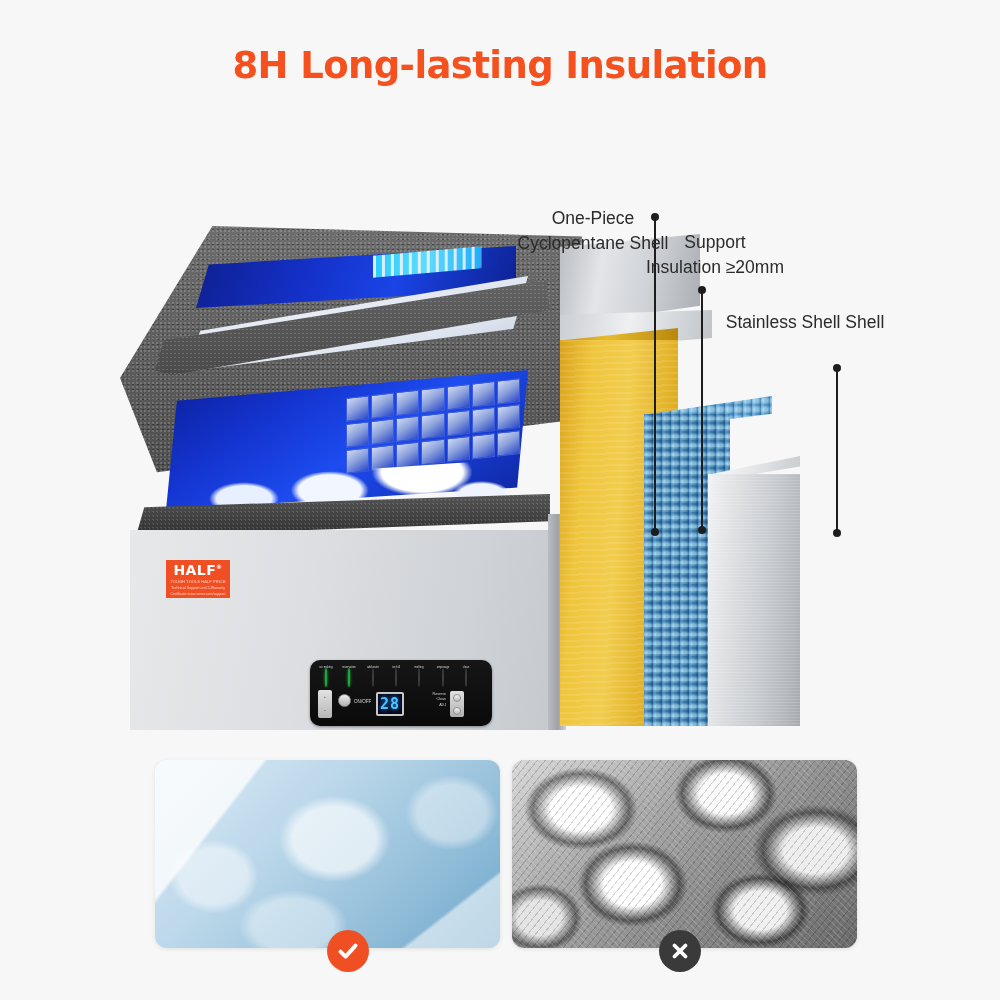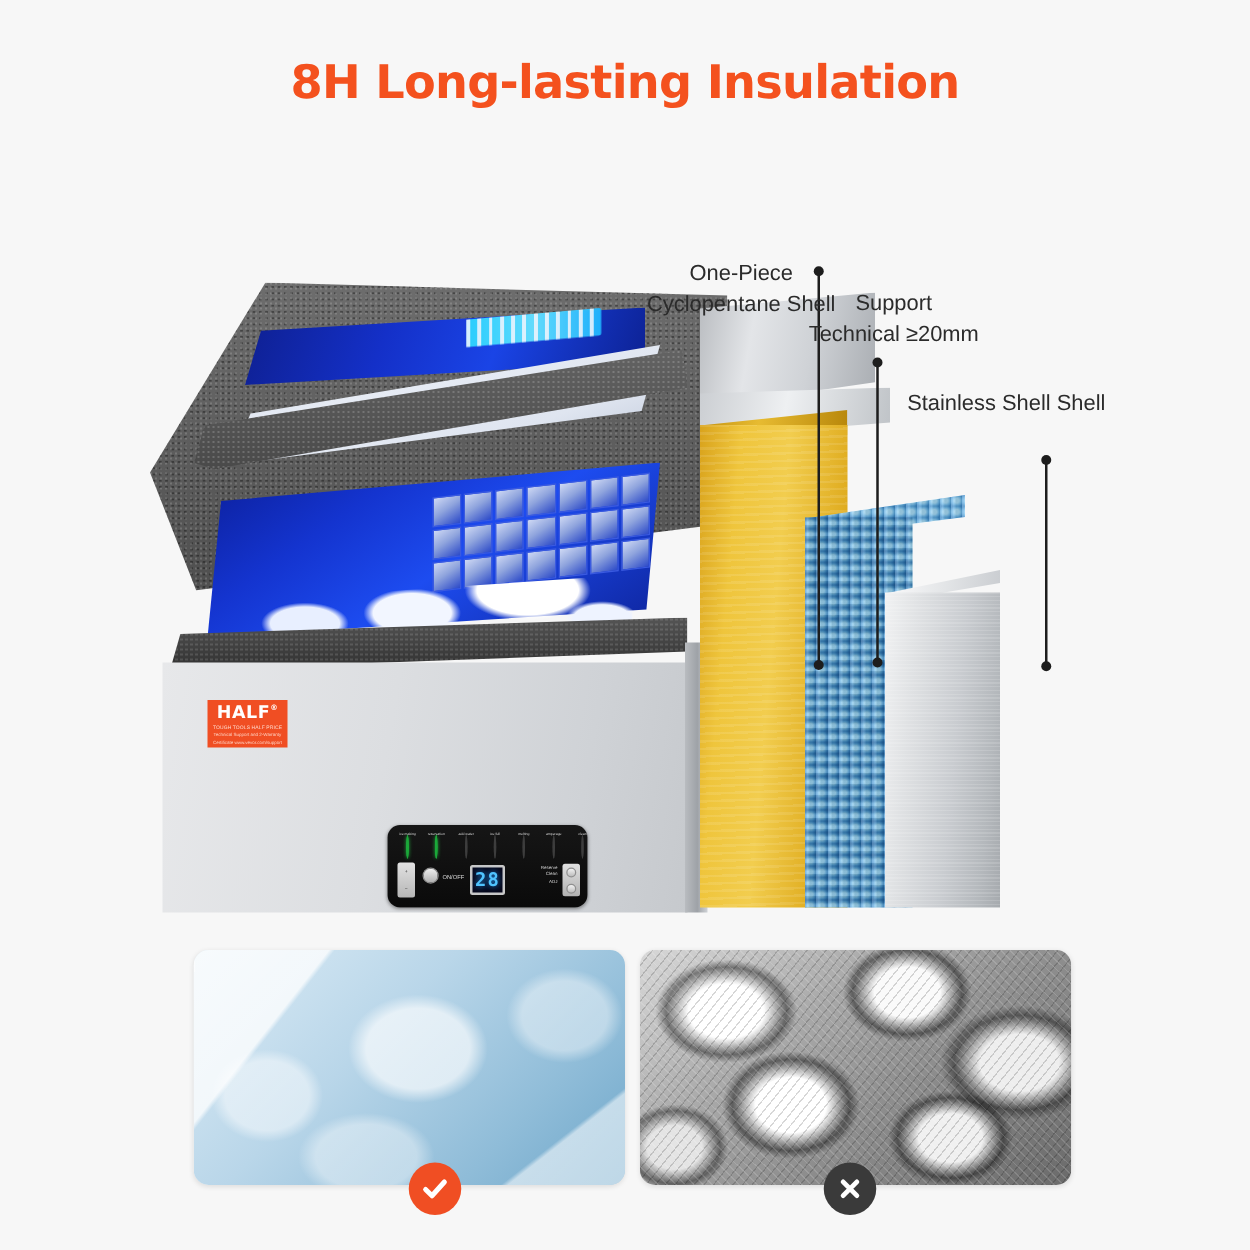--- a/index.html
+++ b/index.html
@@ -168,21 +168,21 @@
   #vevor-badge .v-tag{
     color:#ffd9cc; font-size:4.2px; letter-spacing:.1px; line-height:1.25;
     margin-top:2px; transform:scale(.95);
   }
   #vevor-badge .v-sub{
     color:#ffd0c0; font-size:3.6px; line-height:1.3; margin-top:1.5px;
   }
 
   
   #control-panel{
-    position:absolute; left:192px; top:442px; width:160px; height:66px;
+    position:absolute; left:192px; top:442px; width:182px; height:66px;
     background:linear-gradient(#161616,#0a0a0a);
     border-radius:10px;
     box-shadow:0 1px 3px rgba(0,0,0,.4);
     padding-left:16px;
   }
   #cp-indicators{
     position:absolute; left:6px; top:6px; width:160px; height:22px;
     display:flex; justify-content:space-between;
   }
   .cp-ind{ width:20px; text-align:center; }
@@ -495,21 +495,21 @@
   <div class="leader" id="lead-1"></div>
   <div class="leader" id="lead-2"></div>
   <div class="leader" id="lead-3"></div>
 
   <div class="anno-label" id="anno-1">
     <div>One-Piece</div>
     <div>Cyclopentane Shell</div>
   </div>
   <div class="anno-label" id="anno-2">
     <div>Support</div>
-    <div>Technical ≥20mm</div>
+    <div>Insulation ≥20mm</div>
   </div>
   <div class="anno-label" id="anno-3">
     <div>Stainless Shell Shell</div>
   </div>
 </div>
 
 <div id="compare">
 
   <div class="cmp-card" id="cmp-good">
     <div class="art"></div>

